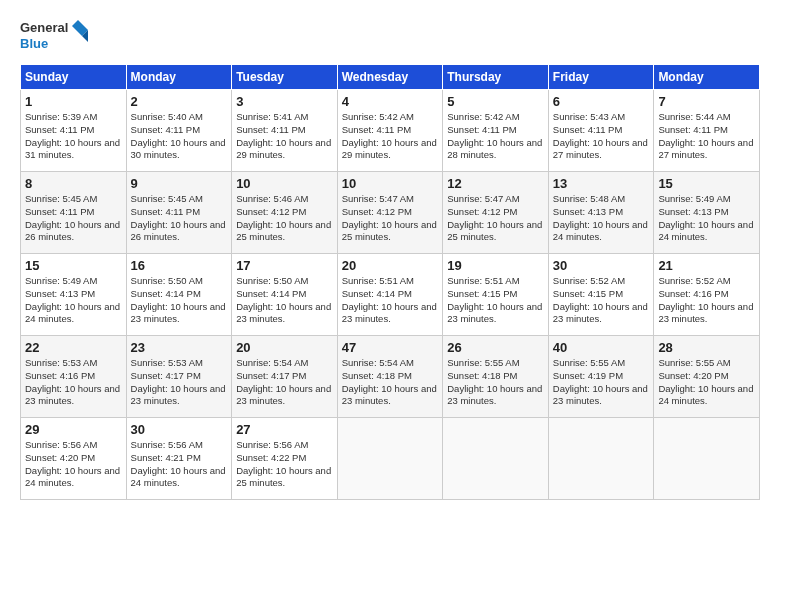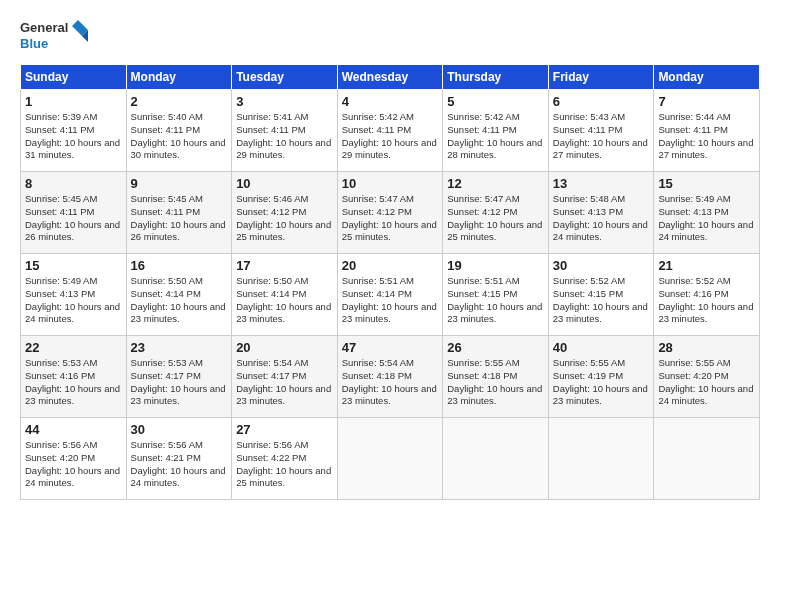--- a/index.html
+++ b/index.html
@@ -228,21 +228,21 @@
             <span class="day-number">40</span>
             <div class="day-info">Sunrise: 5:55 AM<br>Sunset: 4:19 PM<br>Daylight: 10 hours and 23 minutes.</div>
           </td>
           <td>
             <span class="day-number">28</span>
             <div class="day-info">Sunrise: 5:55 AM<br>Sunset: 4:20 PM<br>Daylight: 10 hours and 24 minutes.</div>
           </td>
         </tr>
         <tr>
           <td>
-            <span class="day-number">44</span>
+            <span class="day-number">29</span>
             <div class="day-info">Sunrise: 5:56 AM<br>Sunset: 4:20 PM<br>Daylight: 10 hours and 24 minutes.</div>
           </td>
           <td>
             <span class="day-number">30</span>
             <div class="day-info">Sunrise: 5:56 AM<br>Sunset: 4:21 PM<br>Daylight: 10 hours and 24 minutes.</div>
           </td>
           <td>
             <span class="day-number">27</span>
             <div class="day-info">Sunrise: 5:56 AM<br>Sunset: 4:22 PM<br>Daylight: 10 hours and 25 minutes.</div>
           </td>

